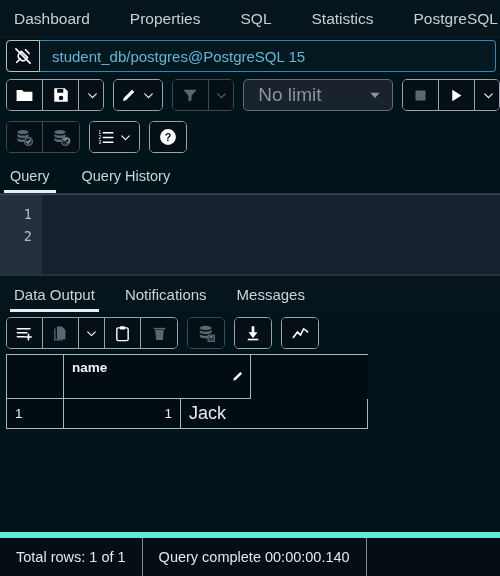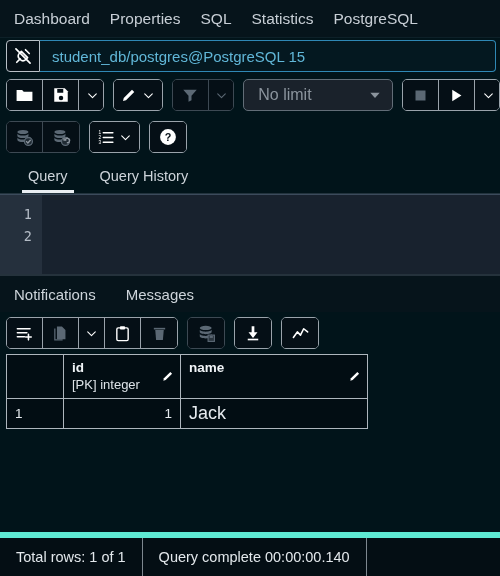--- a/index.html
+++ b/index.html
@@ -11,21 +11,21 @@
   }
   body { color: #d9dee3; }
 
   
   .objtabs {
     height: 38px;
     background: #06141b;
     display: flex;
     align-items: center;
     padding-left: 14px;
-    gap: 20px;
+    gap: 40px;
     border-bottom: 1px solid #0d2028;
     white-space: nowrap;
     overflow: hidden;
   }
   .objtab {
     font-size: 15.5px;
     color: #c8cfd6;
     line-height: 1;
     flex: none;
   }
@@ -98,29 +98,29 @@
 
   .limitbox {
     height: 32px;
     min-width: 150px;
     border: 1px solid #626d77;
     border-radius: 5px;
     background: #1a222b;
     display: flex; align-items: center; justify-content: space-between;
     padding: 0 10px 0 14px;
   }
-  .limitbox .lbl { font-size: 16px; color: #8b949d; }
+  .limitbox .lbl { font-size: 19px; color: #8b949d; }
   .limitbox .cv  { margin-left: 22px; }
 
   
   .subtabs {
     height: 36px;
     display: flex;
     align-items: flex-end;
-    padding-left: 22px;
+    padding-left: 4px;
     gap: 20px;
     border-bottom: 1px solid #22333d;
     background: #01141a;
   }
   .subtab {
     font-size: 14.5px;
     color: #cdd4da;
     padding: 0 6px 7px 6px;
     border-bottom: 3px solid transparent;
     line-height: 1;
@@ -432,20 +432,21 @@
 <div class="editor">
   <div class="gutter">
     <div>1</div>
     <div>2</div>
   </div>
   <div class="code">
   </div>
 </div>
 
 <div class="outtabs">
+  <div class="outtab active">Data Output</div>
   <div class="outtab">Notifications</div>
   <div class="outtab">Messages</div>
 </div>
 
 <div class="toolbar">
   <div class="grp">
     <div class="btn">
       <span>
         <svg class="svgi" width="19" height="19" viewBox="0 0 24 24">
           <g class="strk" stroke-width="2">
@@ -520,29 +521,20 @@
           <path class="strk" stroke-width="2.3" d="M3 17l5-7 4 4 4-8 5 4"></path>
         </svg>
       </span>
     </div>
   </div>
 </div>
 
 <div class="grid">
   <div class="grow ghead">
     <div class="gcell c-num"></div>
-    <div class="gcell c-id">
-      <div class="hd-title">id</div>
-      <div class="hd-sub">[PK] integer</div>
-      <span class="pencil">
-        <svg class="svgi" width="14" height="14" viewBox="0 0 24 24">
-          <path class="fill" d="M4 20l4-1 11-11-3-3L5 16z"></path>
-        </svg>
-      </span>
-    </div>
     <div class="gcell c-name">
       <div class="hd-title">name</div>
       <span class="pencil">
         <svg class="svgi" width="14" height="14" viewBox="0 0 24 24">
           <path class="fill" d="M4 20l4-1 11-11-3-3L5 16z"></path>
         </svg>
       </span>
     </div>
   </div>
   <div class="grow data">

